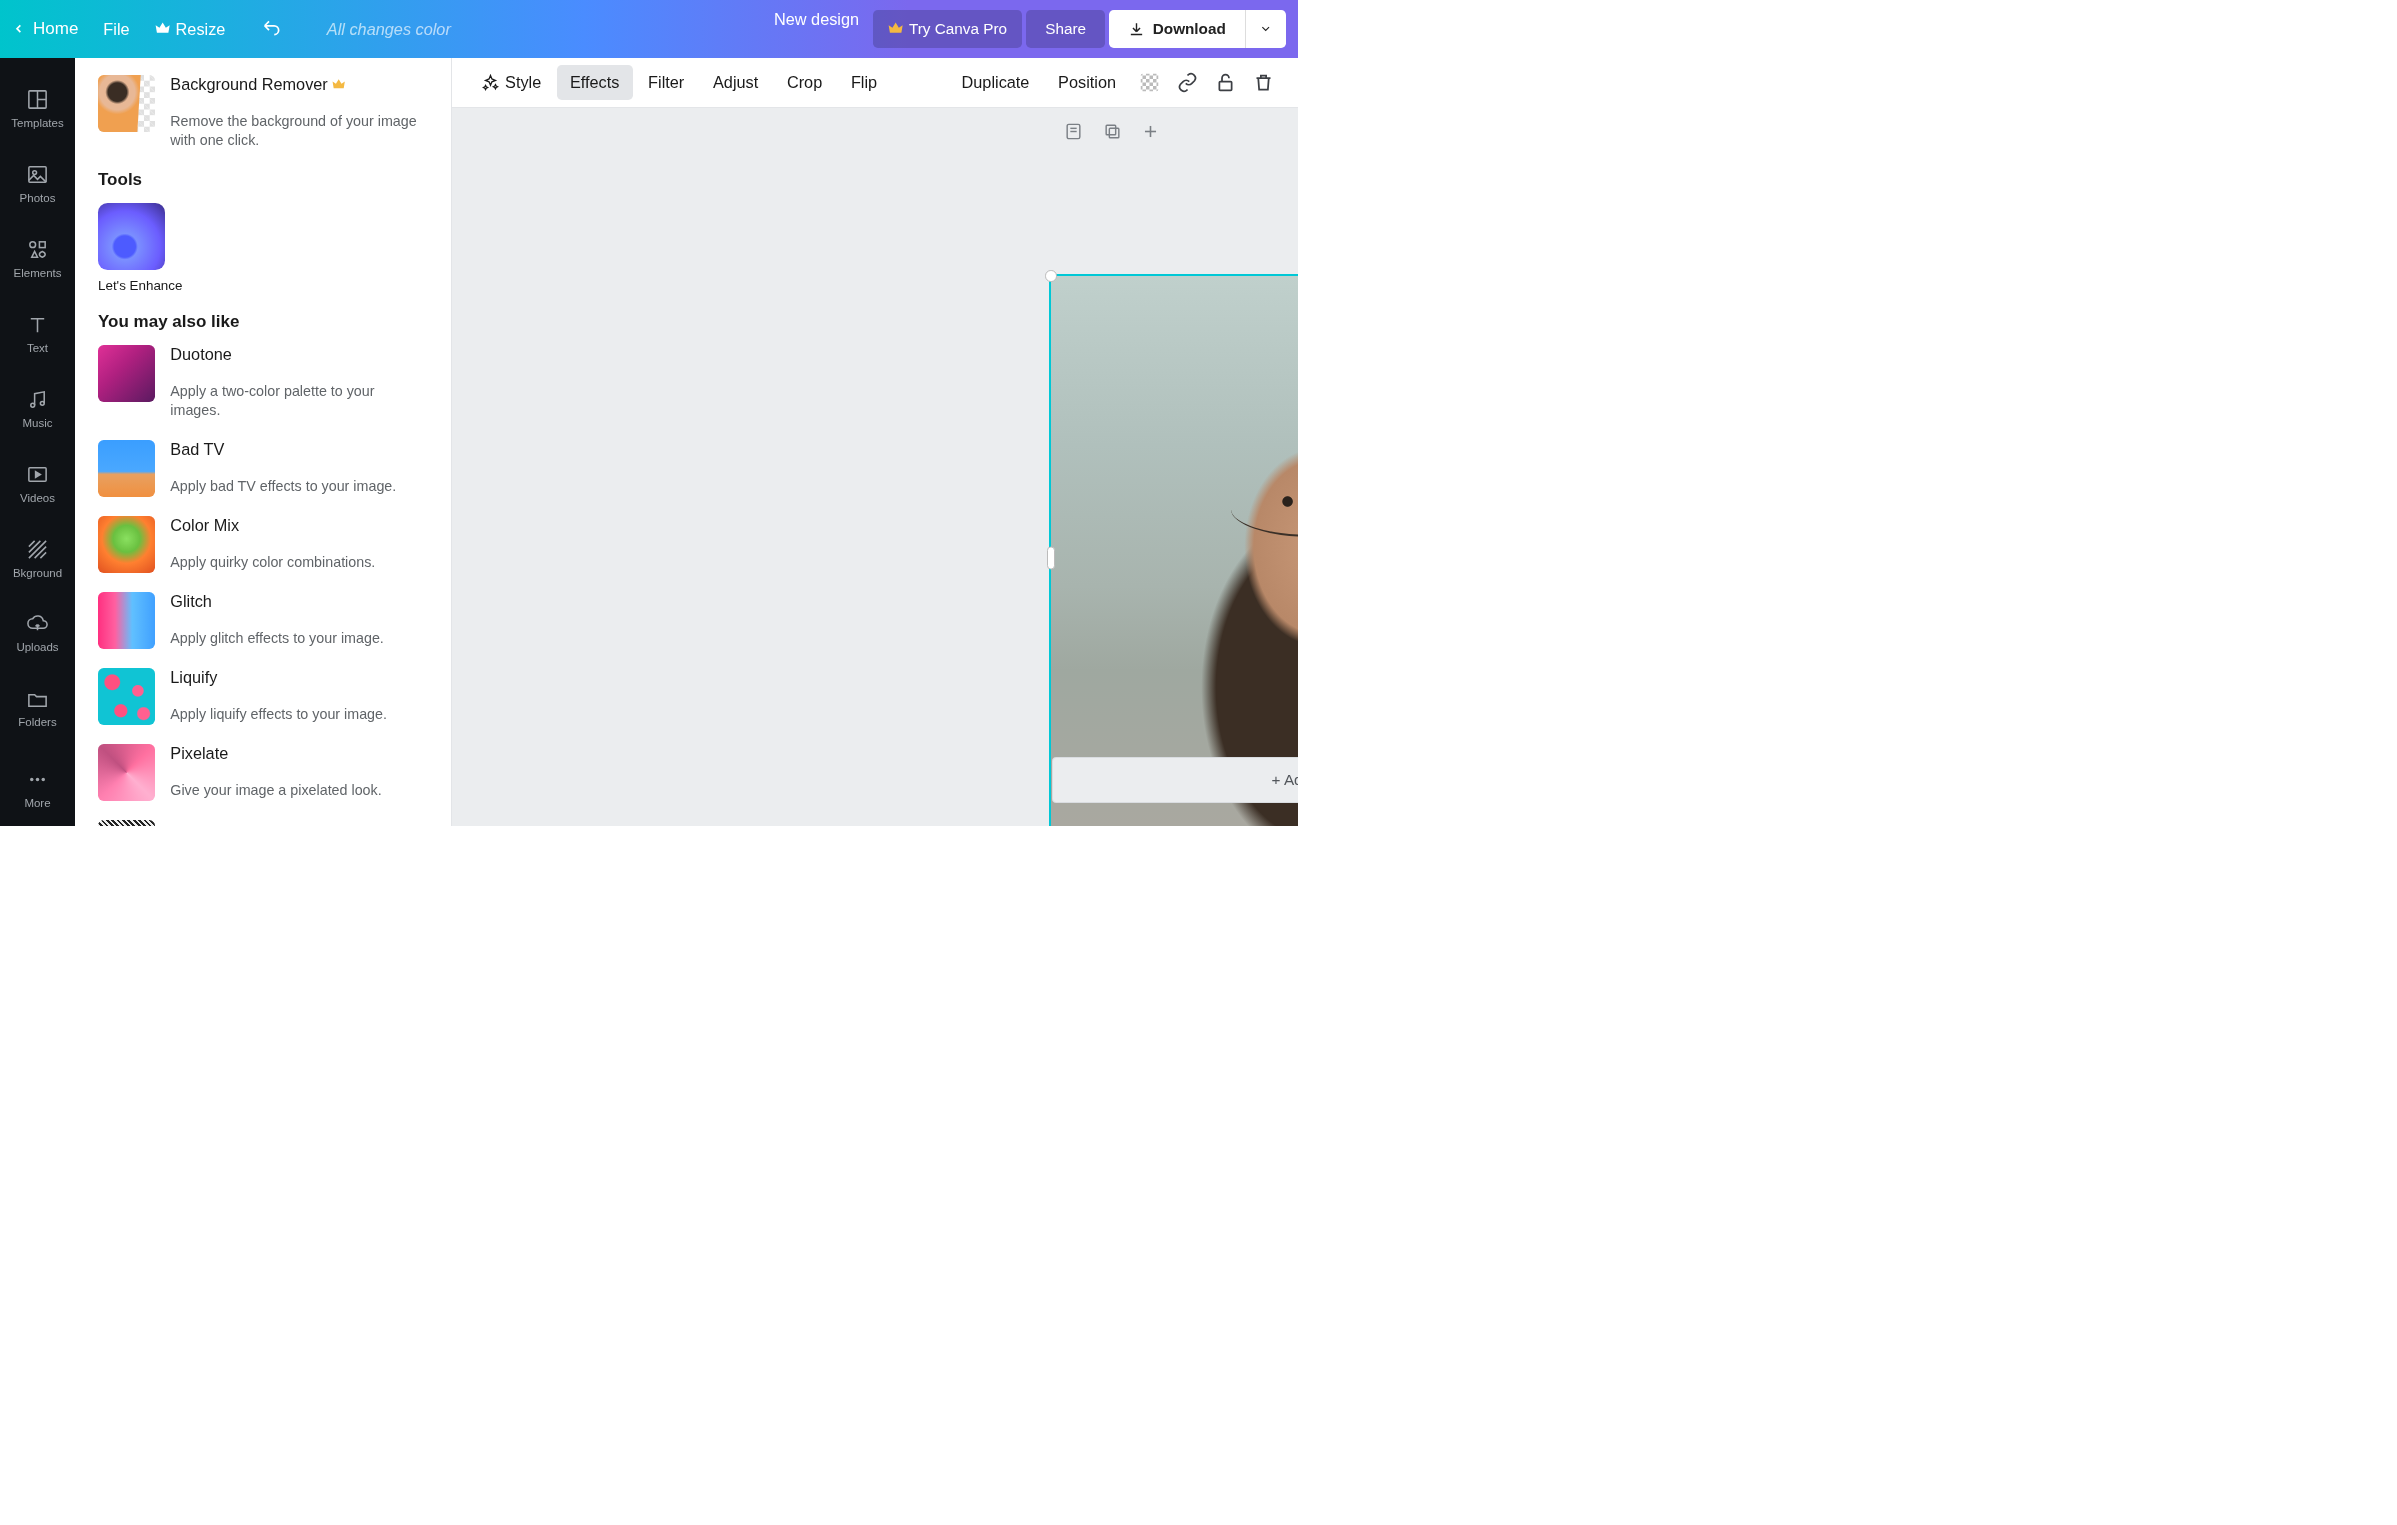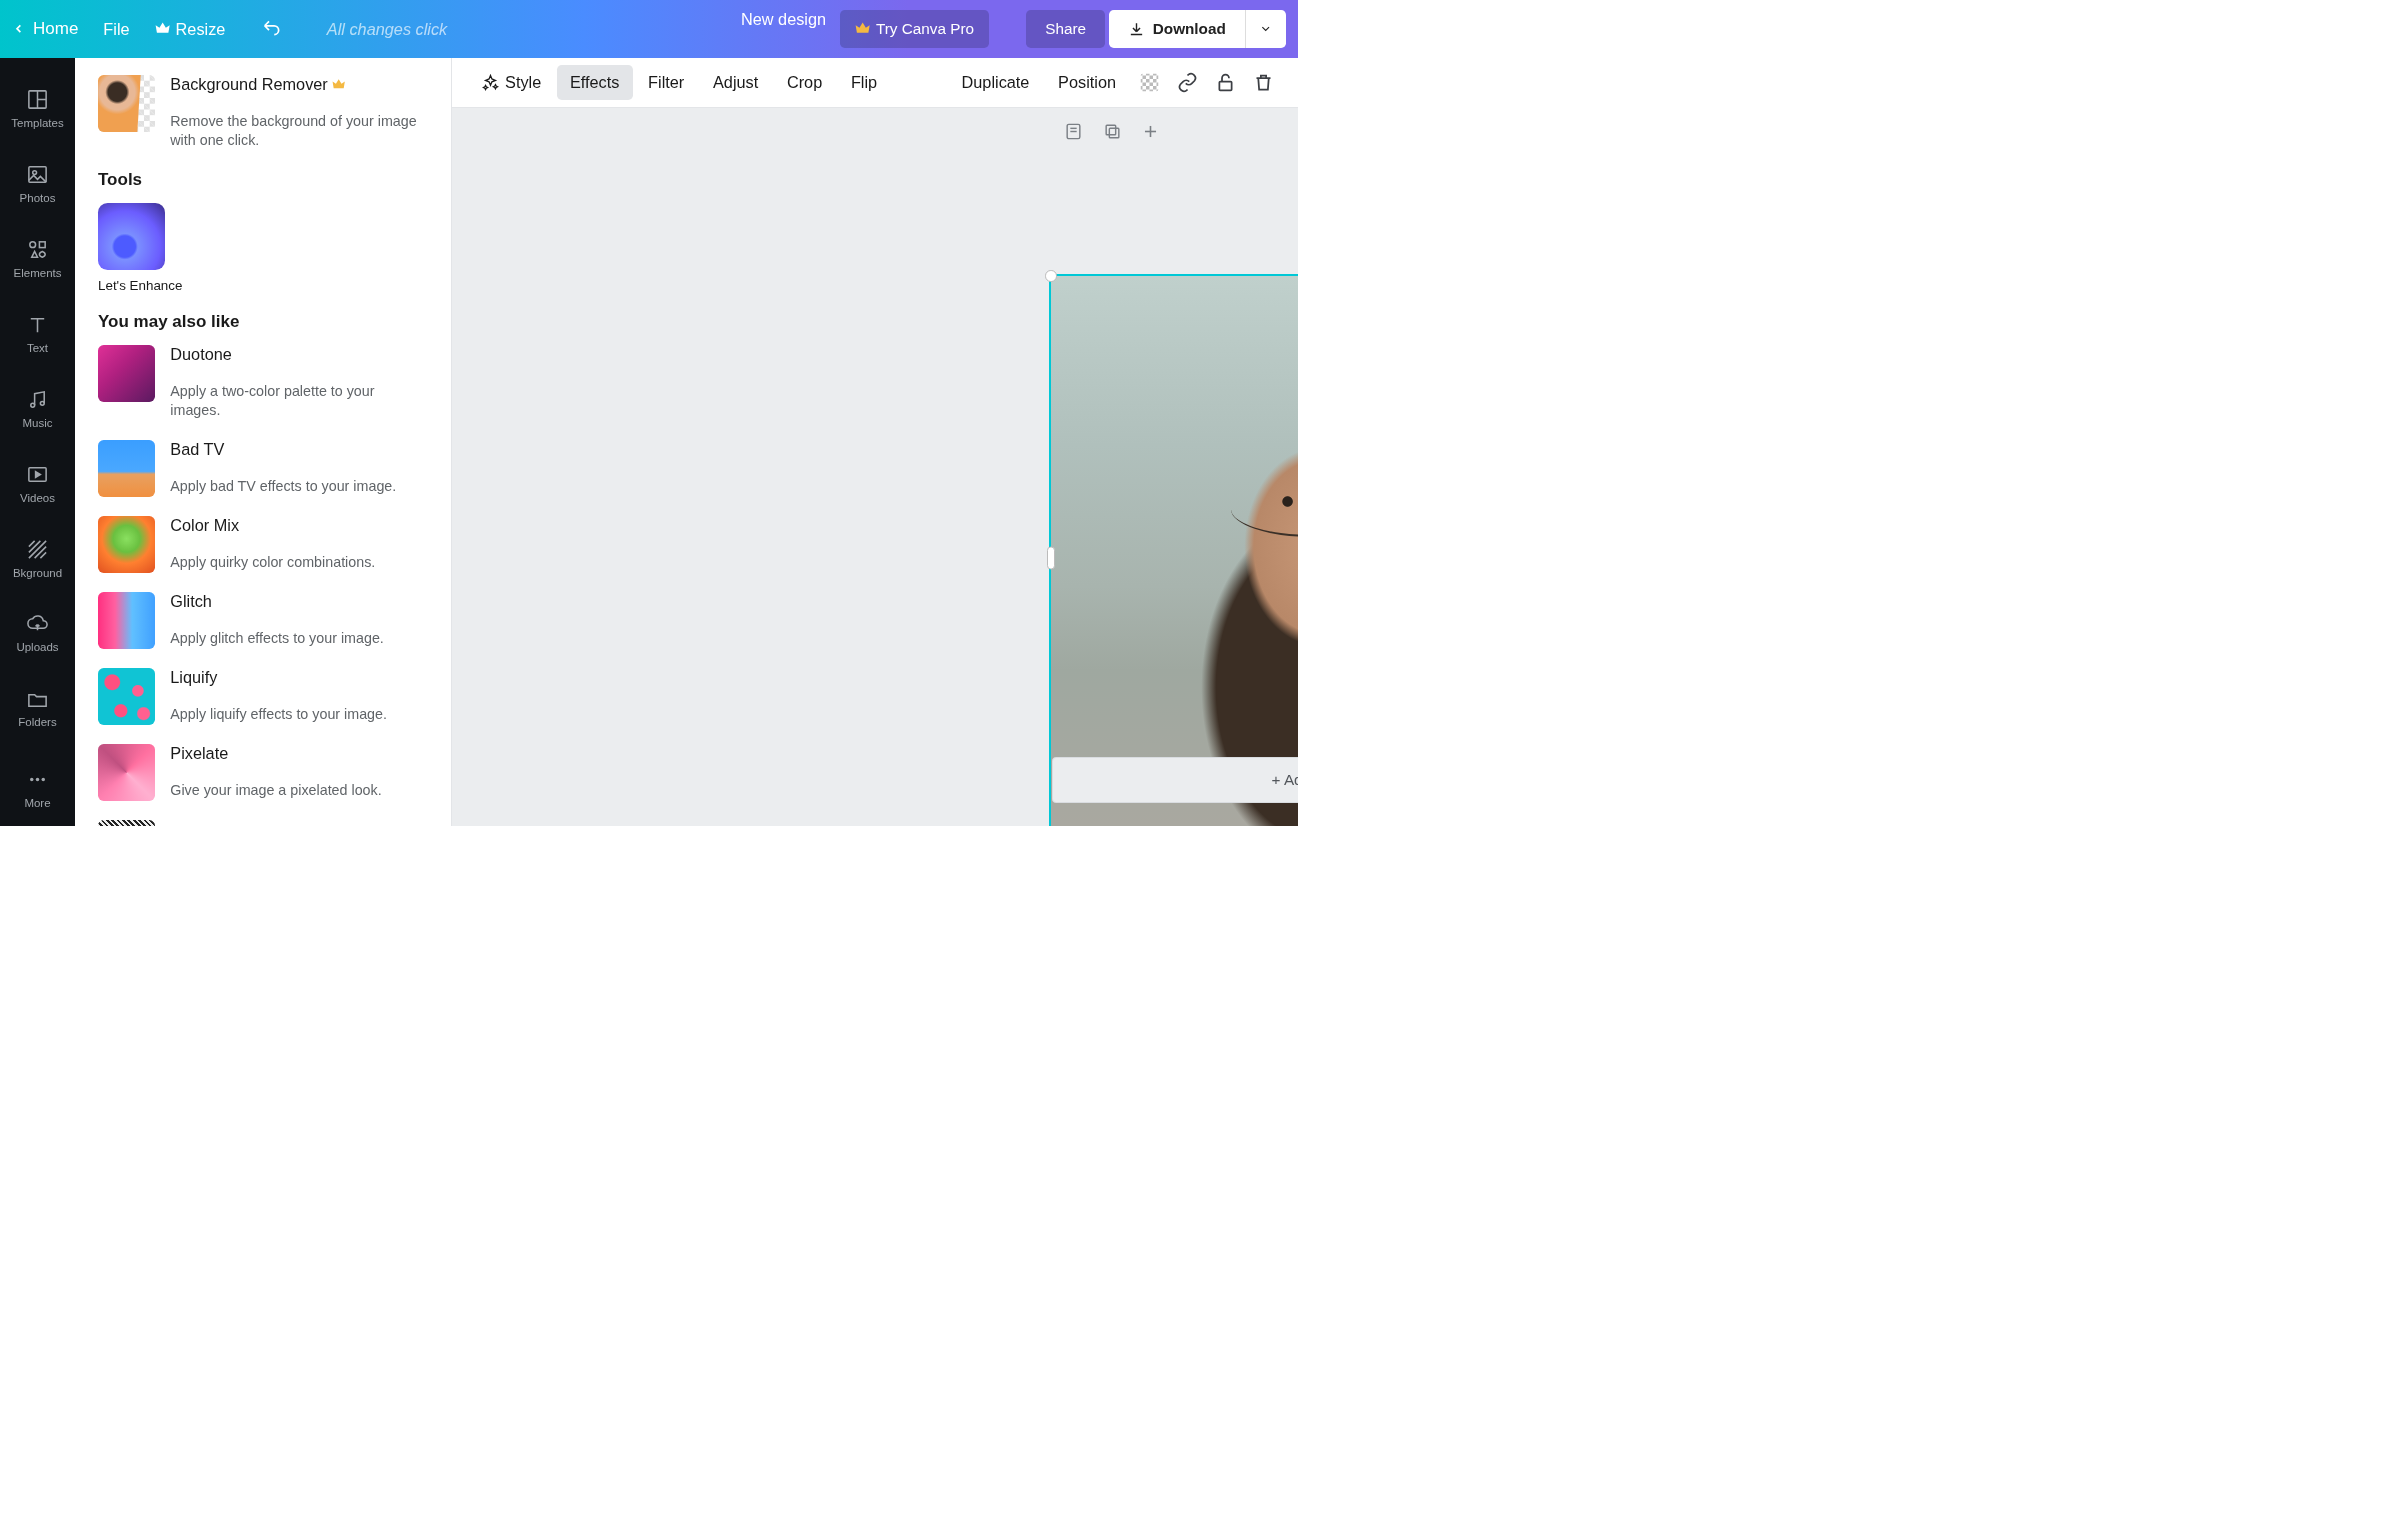--- a/index.html
+++ b/index.html
@@ -15,21 +15,21 @@
   color: #fff;
 }
 .header-left { display: flex; align-items: center; gap: 25px; }
 .home-btn { display: flex; align-items: center; gap: 7.6px; font-size: 17px; font-weight: 500; cursor: pointer; }
 .header-item { font-size: 16.3px; font-weight: 500; cursor: pointer; display: flex; align-items: center; gap: 5.7px; }
 .undo-btn { margin-left: 11.5px; cursor: pointer; }
 .save-status { font-style: italic; color: rgba(255,255,255,0.65); font-size: 16.3px; margin-left: 19px; }
 .header-right { margin-left: auto; display: flex; align-items: flex-start; gap: 4px; }
 .new-design-btn { color: #fff; font-size: 16.3px; font-weight: 500; cursor: pointer; padding: 0 9.6px; }
 .try-pro-btn { background: rgba(0,0,0,0.18); border-radius: 4.8px; padding: 9.6px 15.3px; font-size: 15.3px; font-weight: 500; cursor: pointer; display: flex; align-items: center; gap: 5.7px; }
-.share-btn { background: rgba(0,0,0,0.18); border-radius: 4.8px; padding: 9.6px 19px; font-size: 15.3px; font-weight: 500; cursor: pointer; margin-left: 33px; }
+.share-btn { background: rgba(0,0,0,0.18); border-radius: 4.8px; padding: 9.6px 19px; font-size: 15.3px; font-weight: 500; cursor: pointer; }
 .download-group { display: flex; background: #fff; border-radius: 4.8px; overflow: hidden; }
 .download-btn { color: #222; padding: 9.6px 19px; display: flex; align-items: center; gap: 7.6px; font-size: 15.3px; font-weight: 600; cursor: pointer; border-right: 1px solid #ddd; }
 .download-dropdown { color: #222; padding: 9.6px 13.4px; cursor: pointer; display: flex; align-items: center; }
 
 
 .main { display: flex; height: calc(826px - 58px); }
 
 
 .sidebar-nav { width: 75px; background: #0f1216; display: flex; flex-direction: column; align-items: center; padding-top: 13.4px; }
 .nav-item { width: 100%; height: 75px; display: flex; flex-direction: column; align-items: center; justify-content: center; color: #a1a6ac; cursor: pointer; gap: 5.7px; }
@@ -129,21 +129,21 @@
             <path d="M3 18h18l2-12-6 4-5-8-5 8-6-4z"></path>
           </svg>
       </span>
       <span>Resize</span>
     </div>
     <div class="undo-btn">
       <svg width="21" height="21" viewBox="0 0 24 24" fill="none" stroke="#fff" stroke-width="2">
           <path d="M3 10h11a5 5 0 0 1 0 10M3 10l5-5M3 10l5 5"></path>
         </svg>
     </div>
-    <div class="save-status">All changes click</div>
+    <div class="save-status">All changes color</div>
   </div>
   <div class="header-right">
     <div class="new-design-btn"><span>New design</span></div>
     <div class="try-pro-btn">
       <span class="crown">
         <svg width="15.3" height="13.4" viewBox="0 0 24 20" fill="#f4b942">
             <path d="M3 18h18l2-12-6 4-5-8-5 8-6-4z"></path>
           </svg>
       </span>
       <span>Try Canva Pro</span>

